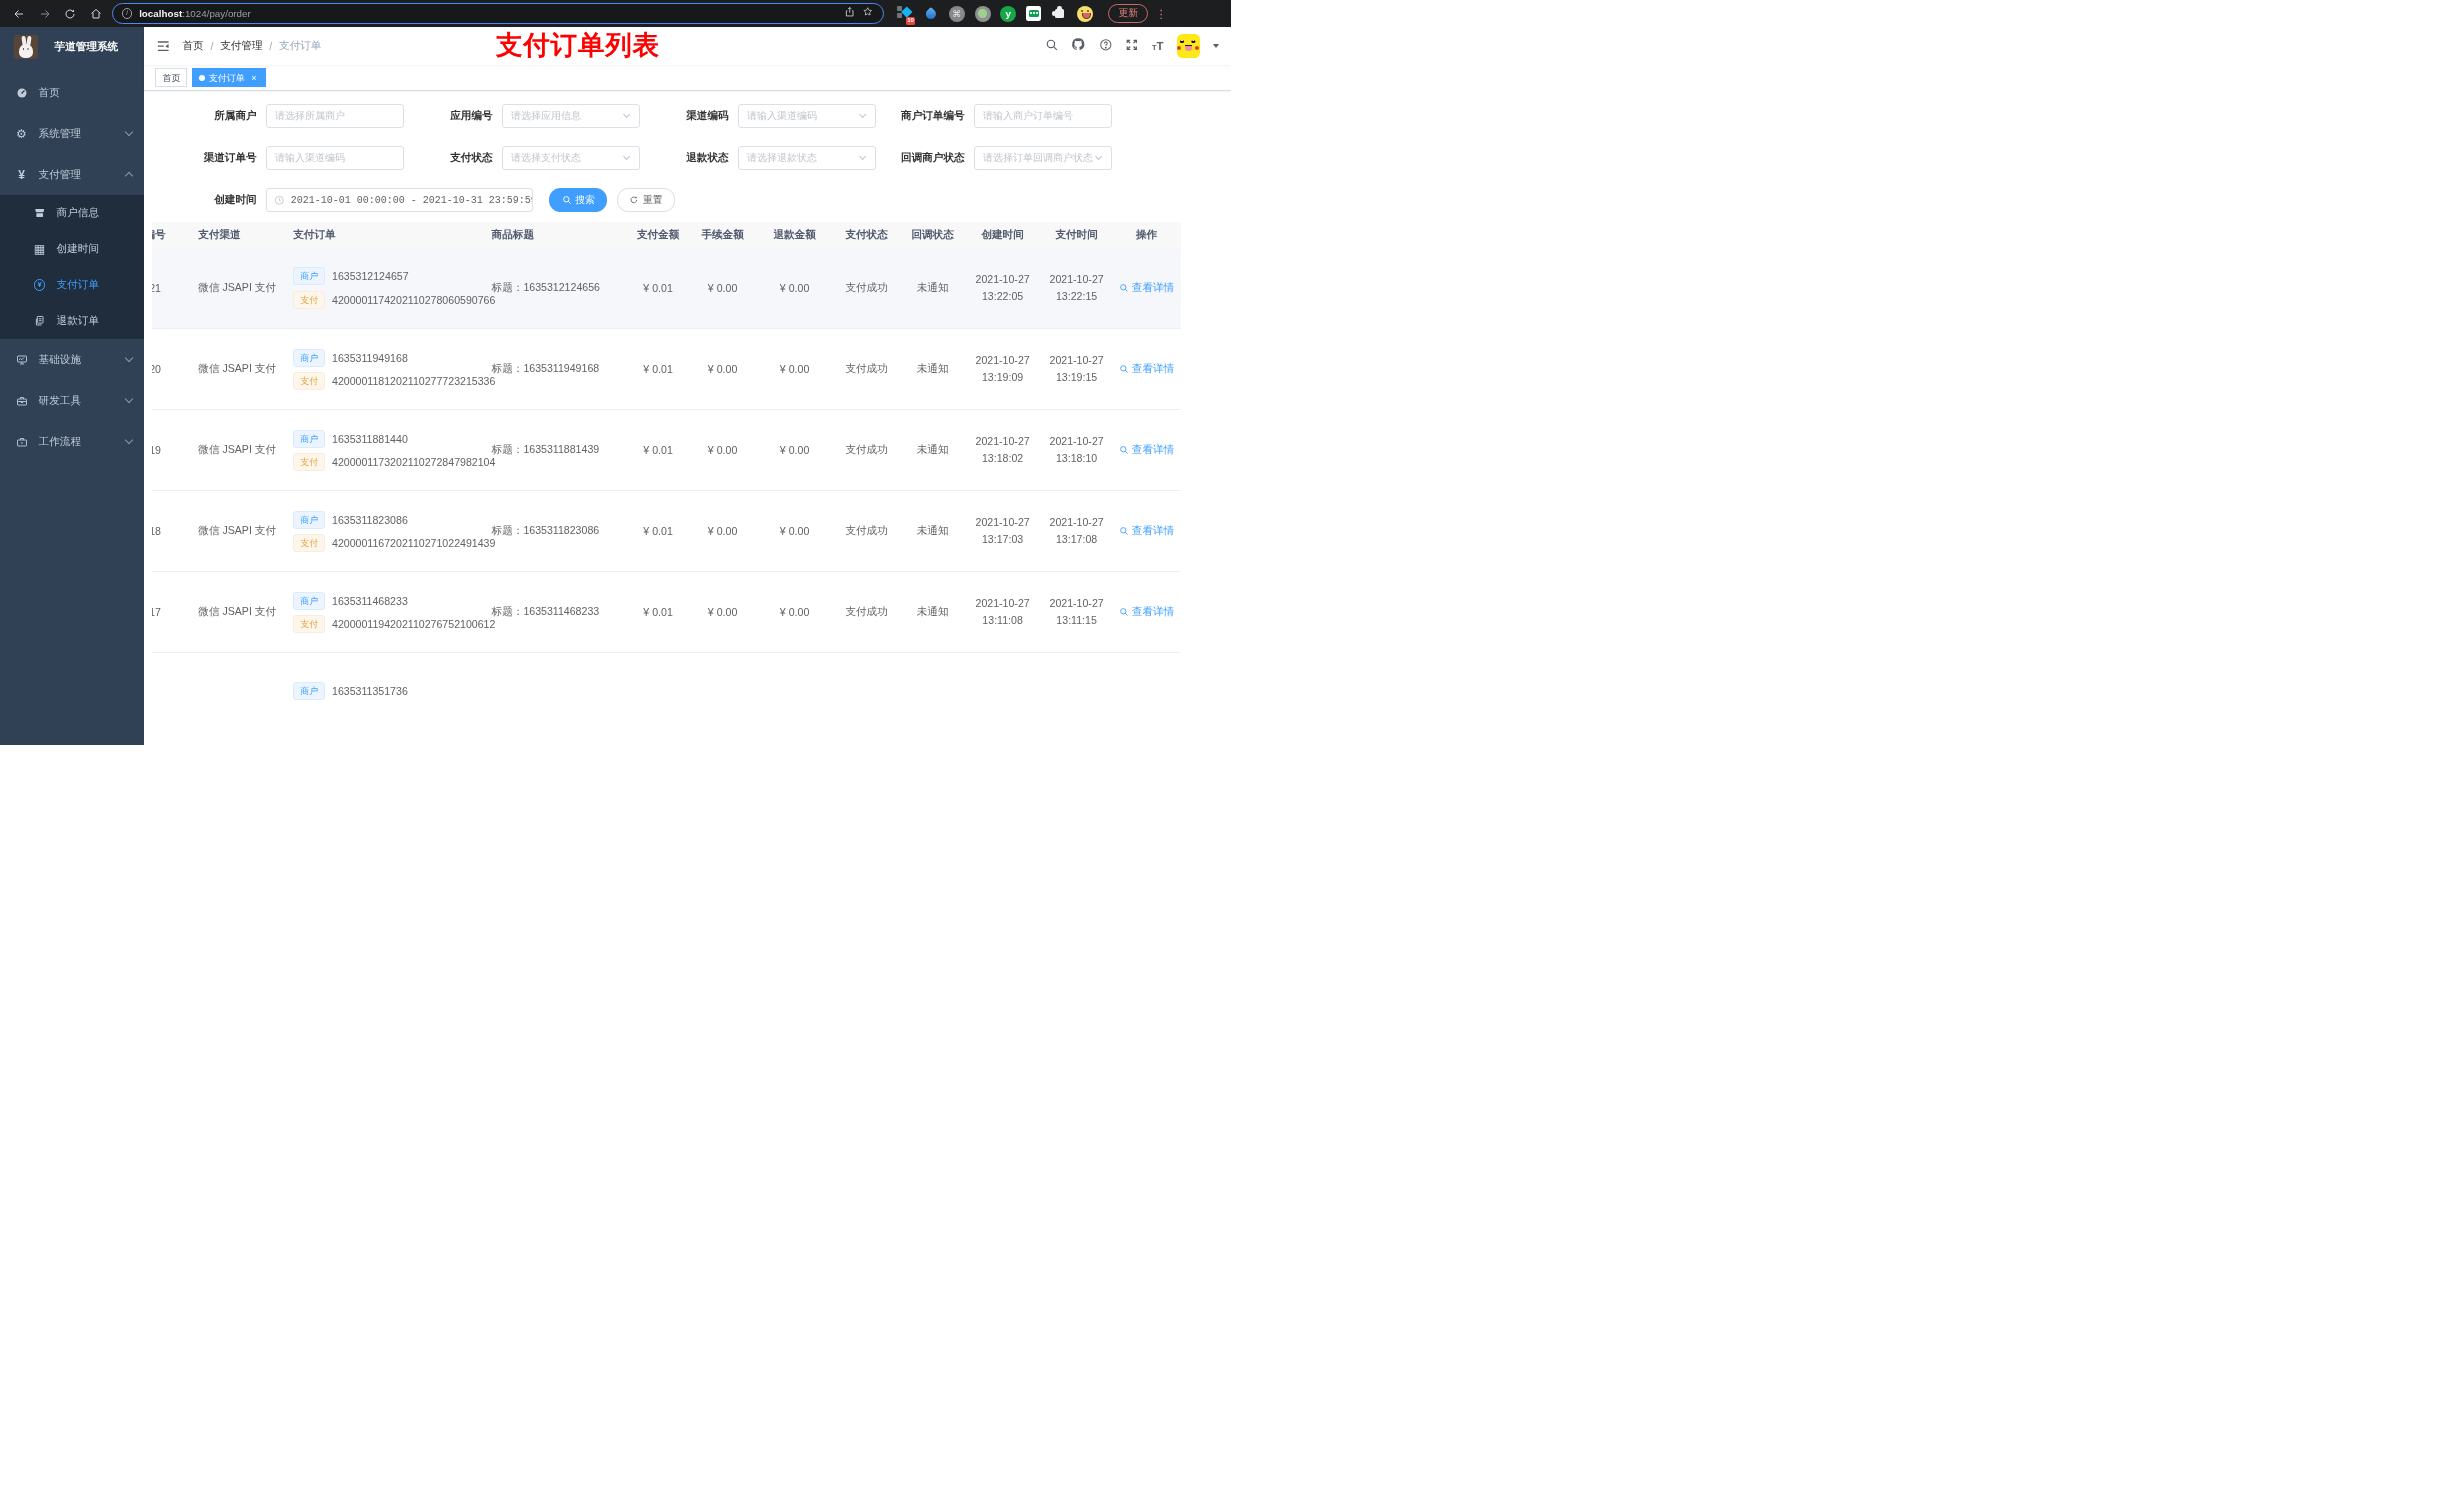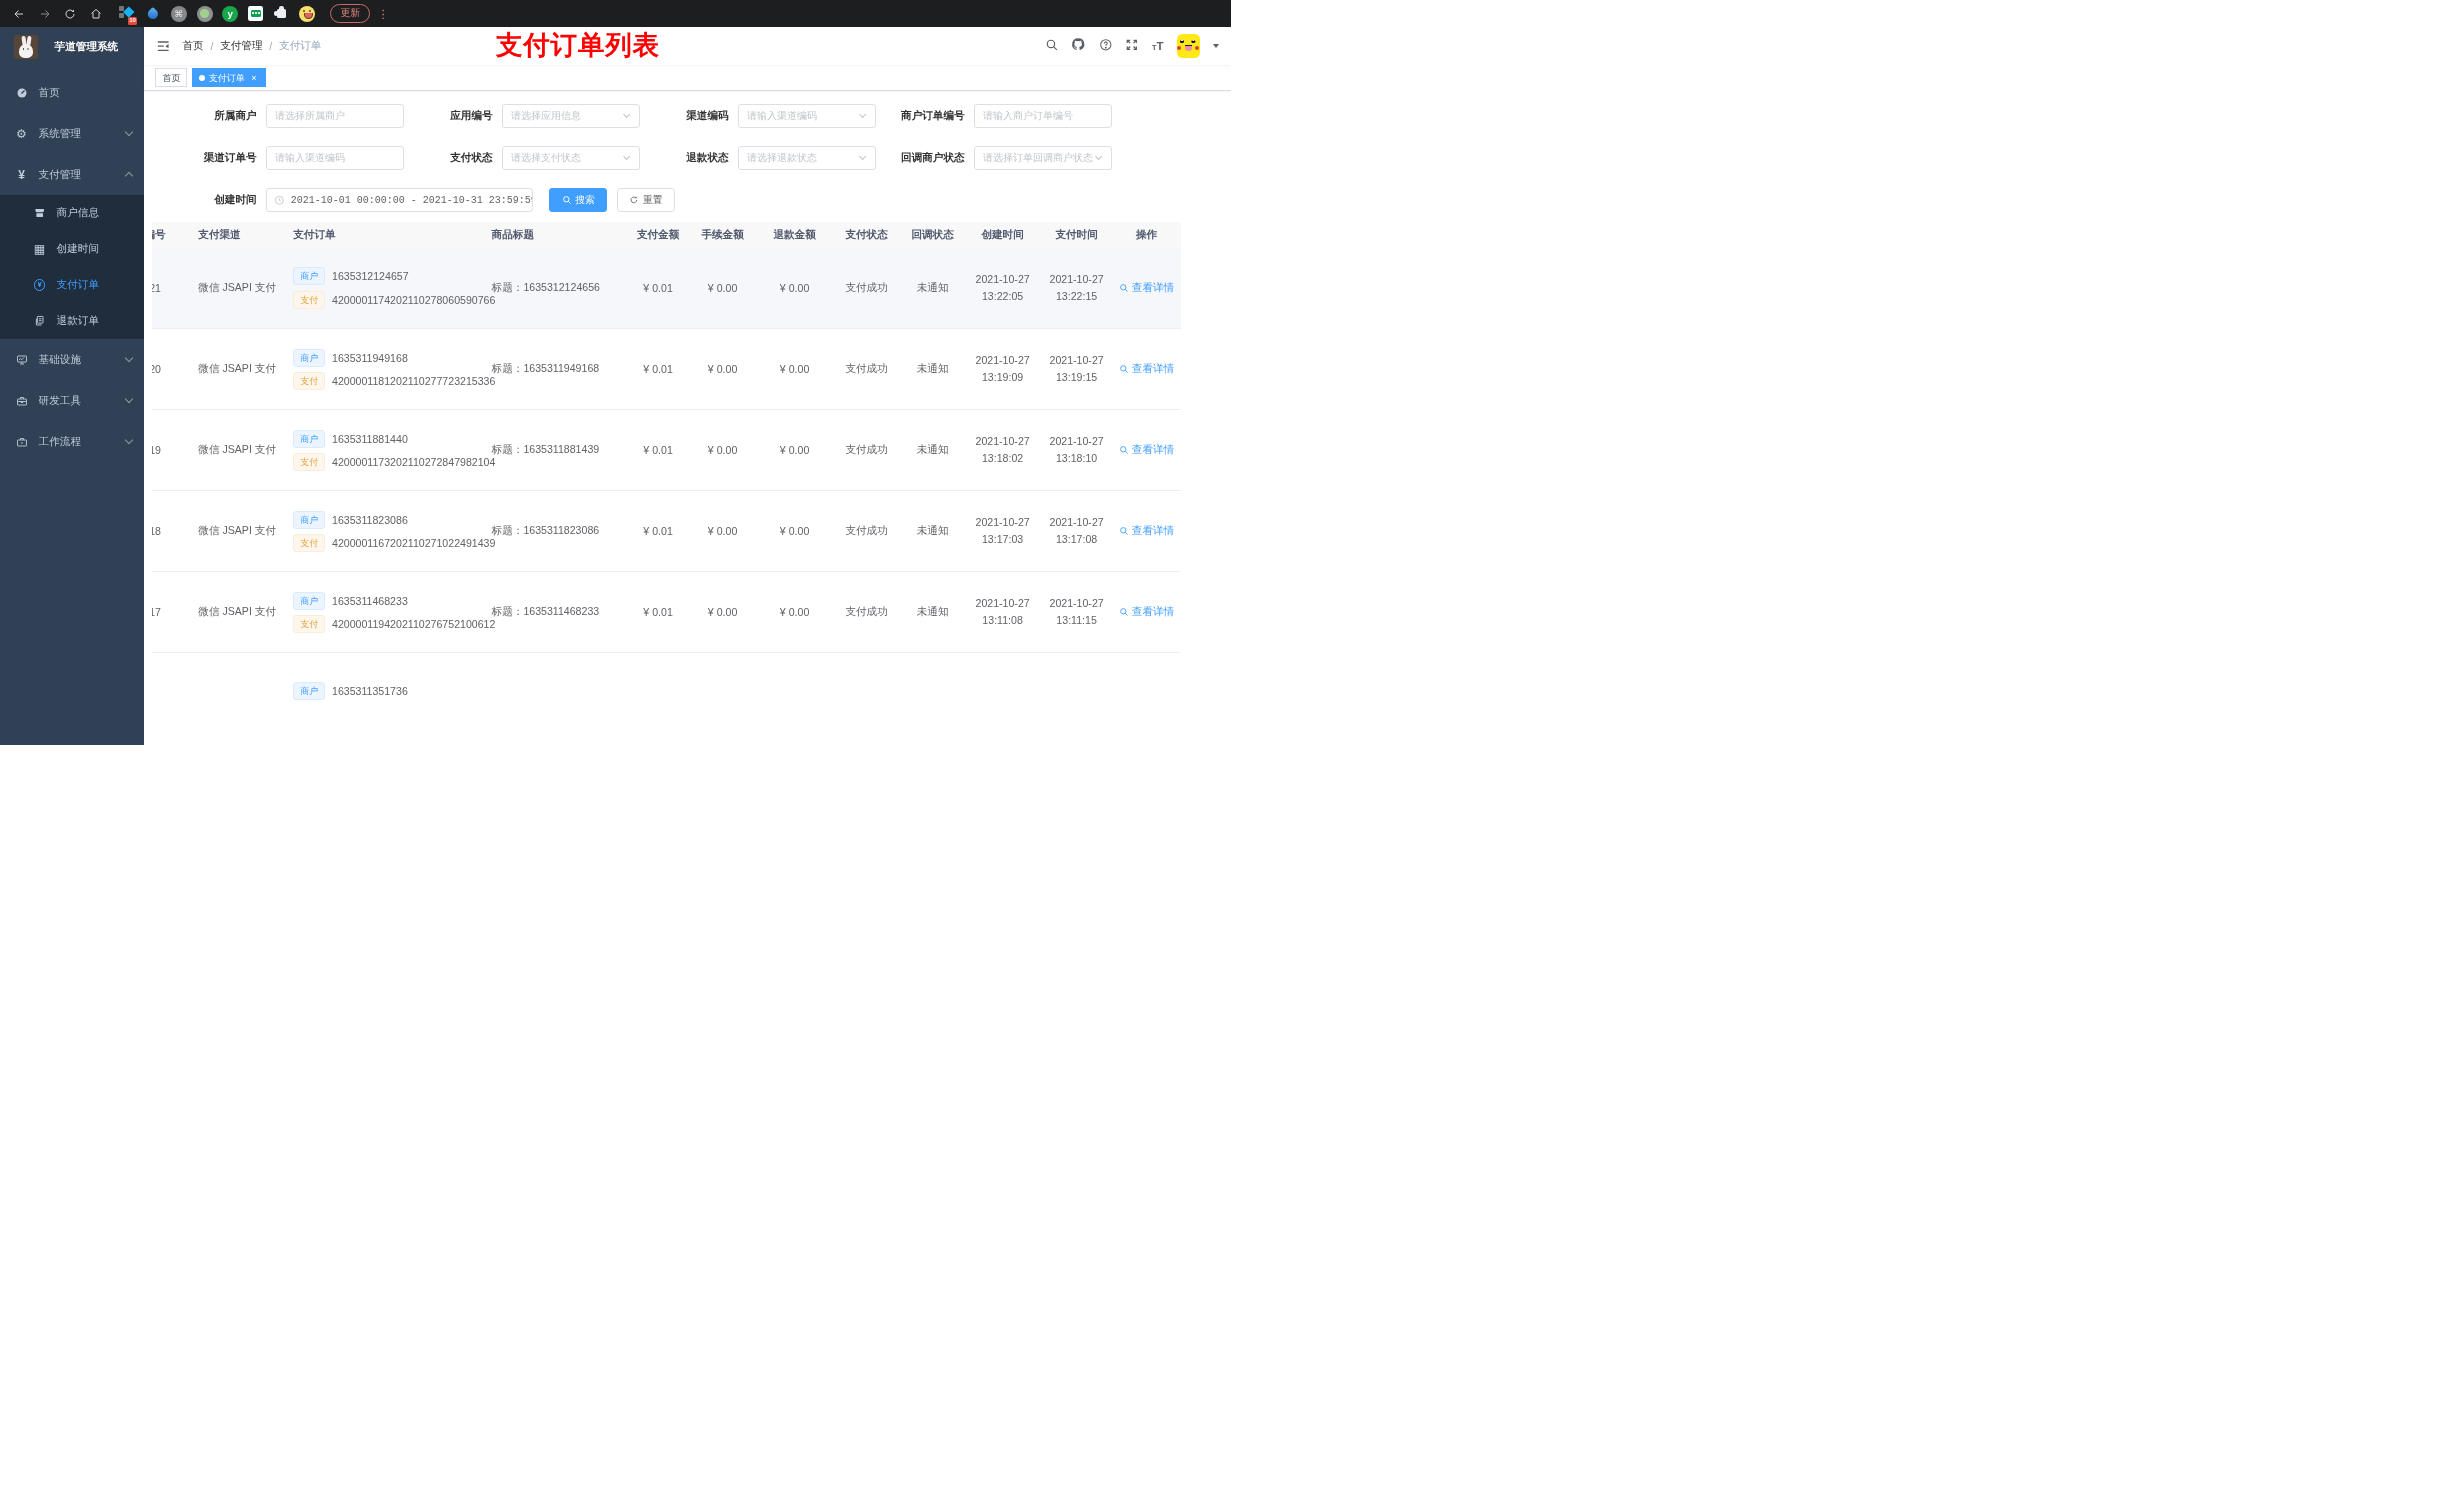--- a/index.html
+++ b/index.html
@@ -99,21 +99,21 @@
   .f-row { display:flex; margin-left:29px; }
   .f-row.r1 { margin-top:13px; } .f-row.r2, .f-row.r3 { margin-top:18px; }
   .f-item { display:flex; align-items:center; width:236px; flex:0 0 auto;font-family:Liberation Mono, monospace; }
   .f-item.wide { width:auto; }
   .f-label { width:85px; text-align:right; padding-right:9px; font-size:10.6px; color:#333; font-weight:600; flex:0 0 auto; white-space:nowrap; }
   .ctrl { position:relative; width:138px; height:24px; border:0.8px solid #dcdfe6; border-radius:3px; display:flex; align-items:center; padding:0 8.3px; font-size:10px; color:#c0c4cc; background:#fff; }
   .ctrl .ph { overflow:hidden; white-space:nowrap; flex:1; }
   .ctrl .sel-chev { width:5.3px; height:5.3px; border-right:1px solid #c0c4cc; border-bottom:1px solid #c0c4cc; transform:rotate(45deg); margin:-2.3px 0.8px 0 3px; flex:0 0 auto; }
   .datebox { width:267px; height:24px; border:0.8px solid #dcdfe6; border-radius:3px; display:flex; align-items:center; padding:0 7.6px; gap:6px; font-size:10px; color:#606266; white-space:nowrap; overflow:hidden; }
   .datebox svg { width:10.6px; height:10.6px; color:#c0c4cc; flex:0 0 auto; }
-  .btn { height:24px; border-radius:3px; font-size:9.8px; display:inline-flex; align-items:center; gap:3.8px; padding:0 11.4px; font-family:inherit; cursor:pointer; }
+  .btn { height:24px; border-radius:11px; font-size:9.8px; display:inline-flex; align-items:center; gap:3.8px; padding:0 11.4px; font-family:inherit; cursor:pointer; }
   .btn svg { width:9.8px; height:9.8px; }
   .btn-primary { background:#409eff; border:0.8px solid #409eff; color:#fff; margin-left:16.7px; }
   .btn-plain { background:#fff; border:0.8px solid #dcdfe6; color:#606266; margin-left:9.8px; }
   .toolbar { display:flex; align-items:center; margin:18px 3px 0 4.5px; }
   .btn-export { height:23px; background:#fdf6ec; border:0.8px solid #f3d19e; color:#e6a23c; padding:0 9.8px; }
   .tool-right { margin-left:auto; display:flex; gap:7.6px; margin-right:44px; }
   .circle-btn { width:24px; height:24px; border-radius:50%; border:0.8px solid #e0e3e9; background:#fff; display:flex; align-items:center; justify-content:center; color:#5f6368; cursor:pointer; }
   .circle-btn svg { width:10.6px; height:10.6px; }
 
   
@@ -154,20 +154,31 @@
         <svg viewBox="0 0 24 24" fill="none" stroke="currentColor" stroke-width="2">
           <path d="M20 12a8 8 0 1 1-3-6.2"></path>
           <path d="M20 3v5h-5" fill="currentColor" stroke="none"></path>
         </svg>
       </span>
     <span class="bnav">
         <svg viewBox="0 0 24 24" fill="none" stroke="currentColor" stroke-width="2">
           <path d="M3 11l9-8 9 8M6 9.5V20h12V9.5"></path>
         </svg>
       </span>
+    <div class="url-pill">
+      <span class="info-ic"></span>
+      <span class="url-text"><span class="host">localhost</span><span class="path">:1024/pay/order</span></span>
+      <span class="pill-ic"><svg viewBox="0 0 24 24" fill="none" stroke="currentColor" stroke-width="2">
+            <path d="M12 14V3M8.5 6.5L12 3l3.5 3.5"></path>
+            <path d="M7 10H5v11h14V10h-2"></path>
+          </svg></span>
+      <span class="pill-ic"><svg viewBox="0 0 24 24" fill="none" stroke="currentColor" stroke-width="1.8">
+            <path d="M12 3.6l2.5 5.1 5.6.8-4 3.9.9 5.6-5-2.6-5 2.6.9-5.6-4-3.9 5.6-.8z"></path>
+          </svg></span>
+    </div>
     <div class="exts">
       <span class="ext ext-ublock">
           <i class="sq1"></i>
           <i class="sq2"></i>
           <i class="diamond"></i>
           <span class="ext-badge">10</span>
         </span>
       <span class="ext">
           <i class="ext-kite"></i>
         </span>

